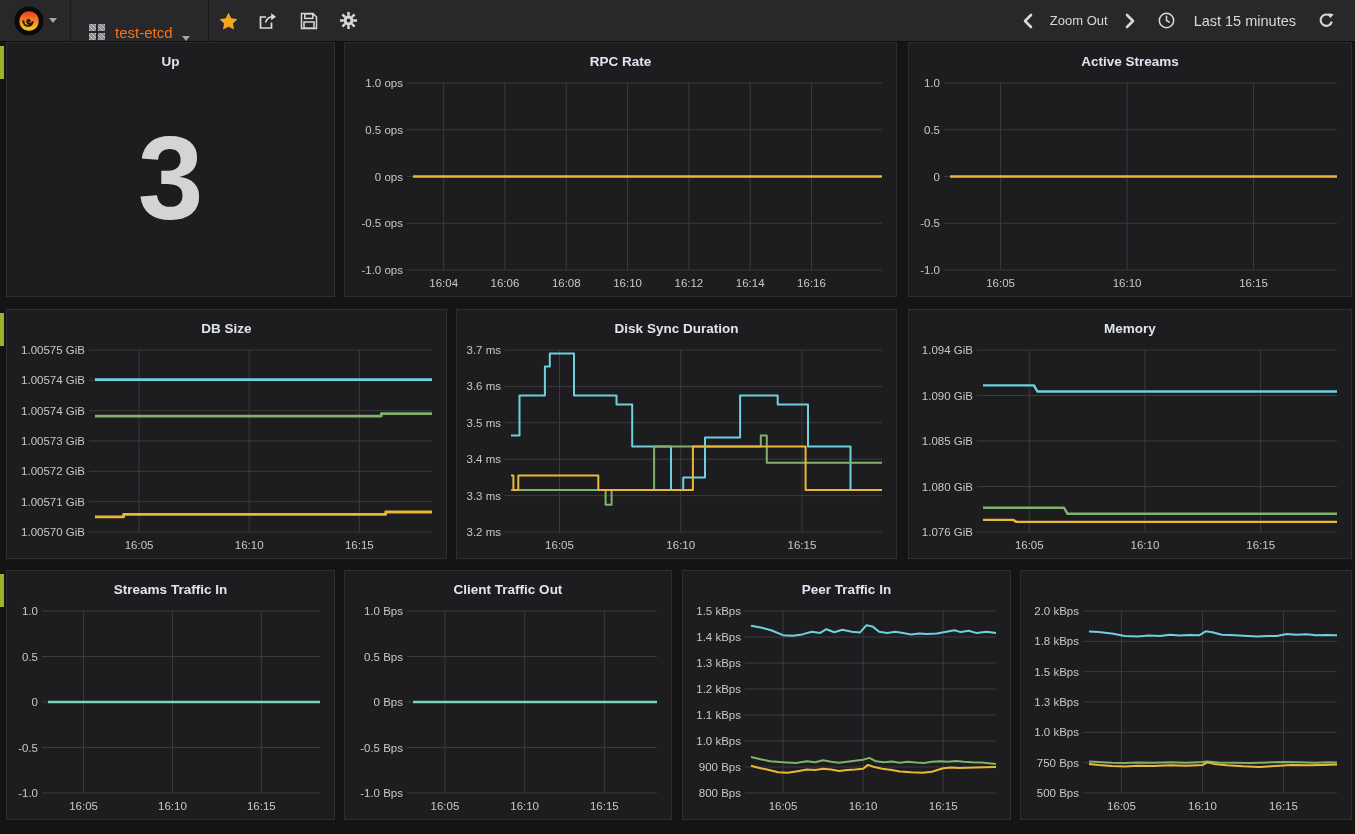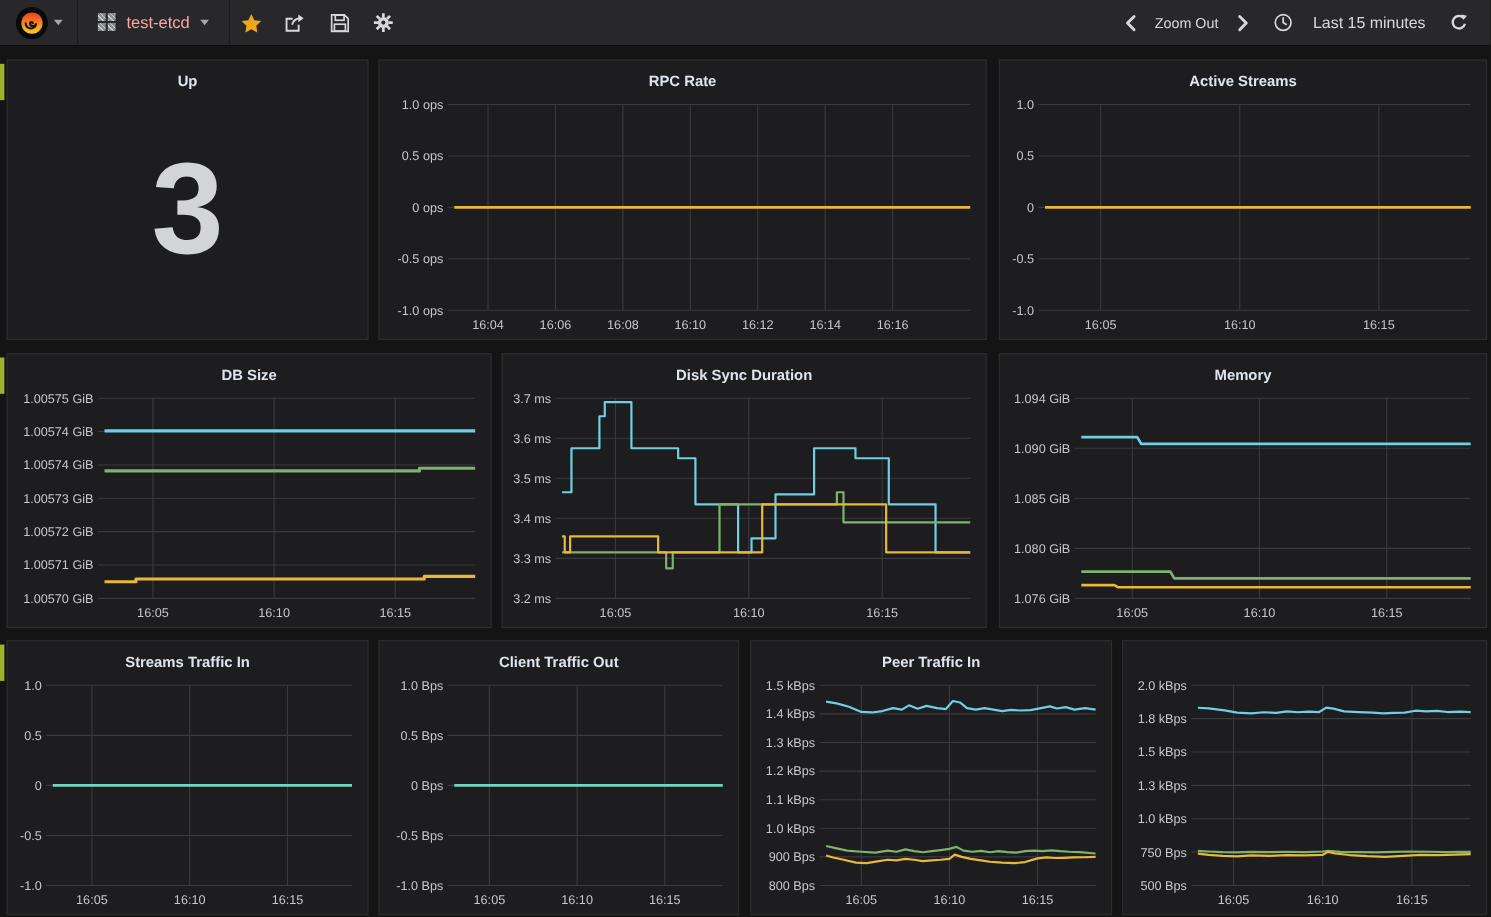--- a/index.html
+++ b/index.html
@@ -1,29 +1,29 @@
 <!DOCTYPE html>
 <html><head>
 <meta charset="utf-8">
 <style>
   *{margin:0;padding:0;box-sizing:border-box}
   html,body{width:1355px;height:834px;background:#141414;font-family:"Liberation Sans",sans-serif;color:#d8d9da;overflow:hidden}
   .navbar{position:absolute;top:0;left:0;width:1355px;height:42px;background:#28282a;display:flex;align-items:stretch;border-bottom:1px solid #0c0c0c;z-index:5}
   .nav-sep{width:1px;background:#1a1a1b}
   .logo-btn{width:70px;display:flex;align-items:center;justify-content:center;gap:5px;cursor:pointer}
   .caret{width:0;height:0;border-left:4px solid transparent;border-right:4px solid transparent;border-top:5px solid #a5a6a8;display:inline-block}
-  .dash-picker{display:flex;align-items:center;gap:9px;padding:0 18px;cursor:pointer;font-size:15px;color:#fca5a5}
+  .dash-picker{display:flex;align-items:flex-end;gap:9px;padding:0 18px;cursor:pointer;font-size:15px;color:#f97316}
   .grid-icon{width:17px;height:17px;display:grid;grid-template-columns:7px 7px;grid-template-rows:7px 7px;gap:2px}
   .grid-icon span{background:#8b8e91;background-image:repeating-linear-gradient(45deg,rgba(255,255,255,.55) 0 1px,rgba(0,0,0,0) 1px 3px)}
   .icon-btn{width:40px;display:flex;align-items:center;justify-content:center;cursor:pointer}
   .nav-right{margin-left:auto;display:flex;align-items:center;padding-right:12px}
   .tn-btn{display:flex;align-items:center;justify-content:center;cursor:pointer;padding:16px 8px;height:100%}
   .zoom-out{font-size:13px;color:#d8d9da}
   .time-picker{display:flex;align-items:center;gap:19px;font-size:14.5px;padding:0 14px;cursor:pointer}
-  .dash{position:absolute;top:43px;left:0;width:1355px;height:791px}
+  .dash{position:absolute;top:31px;left:0;width:1355px;height:791px}
   .row-handle{position:absolute;left:0;width:4px;height:33px;background:#9db32c;cursor:pointer}
   .panel{position:absolute;background:#1d1d1f;border:1px solid #2e2e31}
   .panel-title{height:26px;display:flex;align-items:flex-end;justify-content:center;font-size:13.5px;font-weight:700;color:#dfe5f0;cursor:pointer;padding-top:6px}
   .chart-body{position:absolute;top:30px;left:0;right:0;bottom:0}
   .big-stat{width:100%;height:100%;display:flex;align-items:center;justify-content:center;font-size:118px;font-weight:700;color:#d3d4d6;padding-bottom:14px}
   svg{display:block}
 </style>
 </head>
 <body>
 

